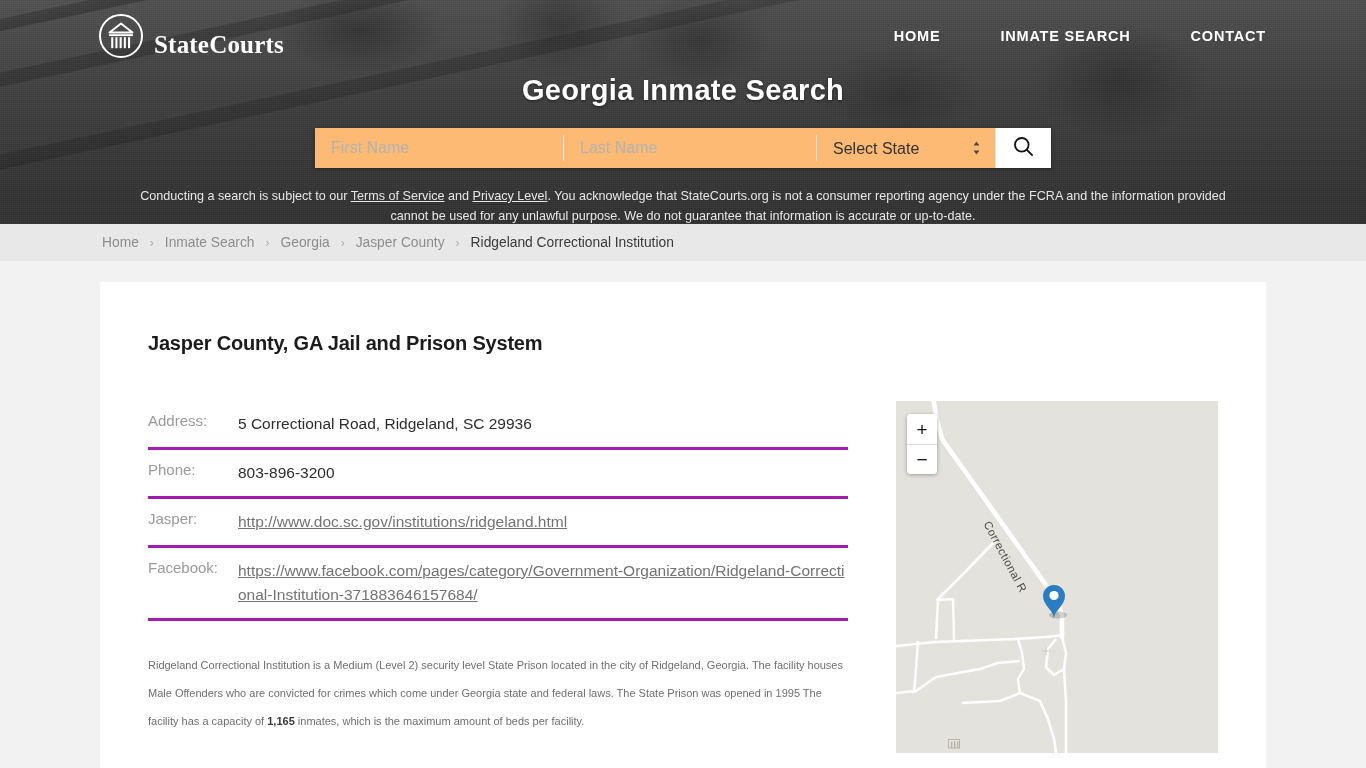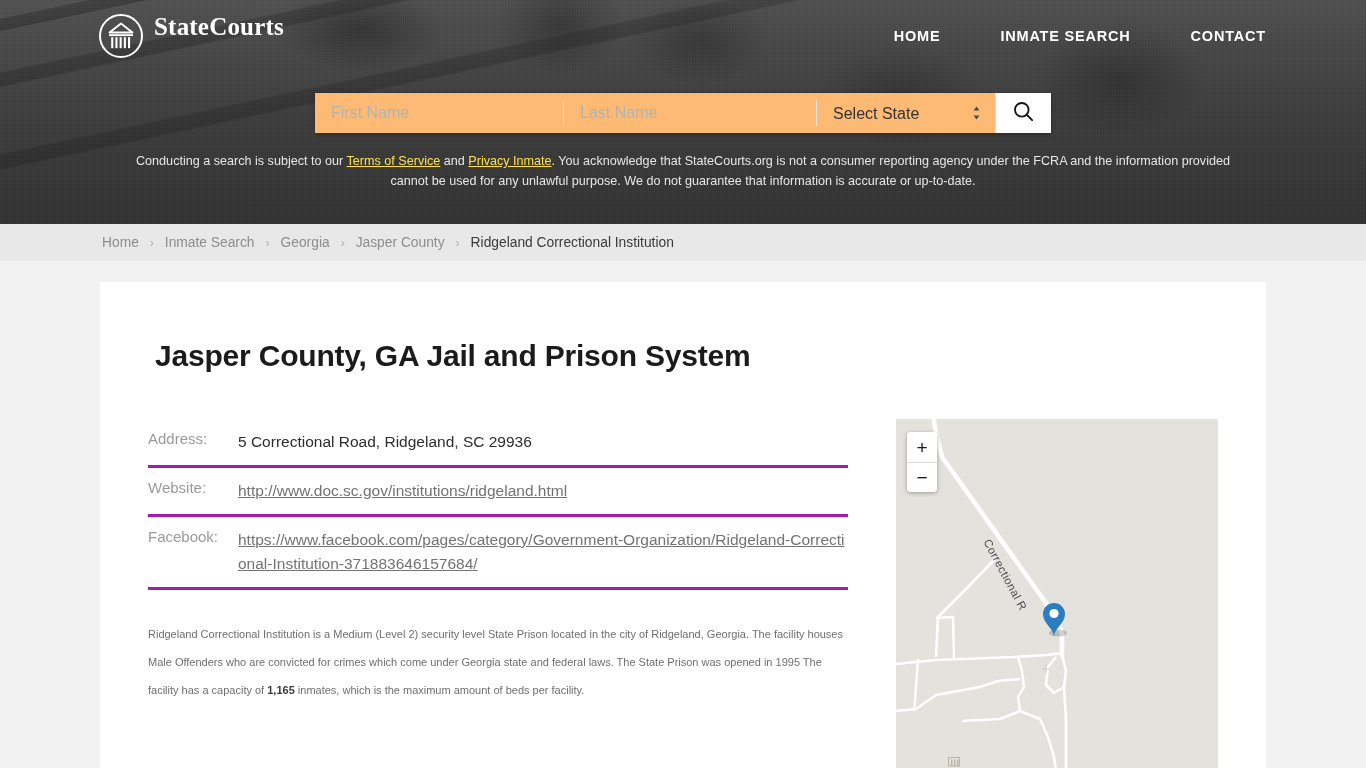--- a/index.html
+++ b/index.html
@@ -56,21 +56,21 @@
   }
   .hero-inner { position: relative; z-index: 3; }
 
   
   .topbar {
     display: flex;
     align-items: center;
     height: 72px;
     padding: 0 100px 0 98px;
   }
-  .brand { display: flex; align-items: flex-start; gap: 10px; text-decoration: none; }
+  .brand { display: flex; align-items: flex-end; gap: 10px; text-decoration: none; }
   .brand-mark { width: 46px; height: 46px; display: block; }
   .brand-text {
     color: #ffffff;
     font-family: "Liberation Serif", serif;
     font-size: 25px;
     font-weight: bold;
     letter-spacing: .2px;
     white-space: nowrap;
   }
   .nav { margin-left: auto; display: flex; align-items: center; gap: 60px; }
@@ -162,21 +162,21 @@
 
   
   .disclaimer {
     margin: 18px auto 0;
     width: 1110px;
     text-align: center;
     color: #e6e6e6;
     font-size: 12.6px;
     line-height: 20px;
   }
-  .disclaimer a { color: #fde047; text-decoration: underline; }
+  .disclaimer a { color: #e5e5e5; text-decoration: underline; }
 
   
   .crumbbar {
     height: 37px;
     background: #e8e8e8;
     display: flex;
     align-items: center;
     padding-left: 102px;
     font-size: 13.8px;
   }
@@ -190,23 +190,23 @@
   }
 
   
   .page { padding: 21px 100px 0 100px; }
   .card {
     background: #ffffff;
     min-height: 700px;
     padding: 44px 48px 0 48px;
   }
   .page-title {
-    margin: 7px;
+    margin: 0;
     padding-top: 6px;
-    font-size: 30px;
+    font-size: 20px;
     font-weight: bold;
     color: #1b1b1b;
     letter-spacing: -.2px;
   }
 
   .content {
     display: flex;
     gap: 48px;
     margin-top: 46px;
   }
@@ -329,20 +329,21 @@
         <span class="brand-text">StateCourts</span>
       </a>
 
       <nav class="nav">
         <a class="nav-link" href="#">HOME</a>
         <a class="nav-link" href="#">INMATE SEARCH</a>
         <a class="nav-link" href="#">CONTACT</a>
       </nav>
     </div>
 
+    <h1 class="hero-title">Georgia Inmate Search</h1>
 
     <div class="searchwrap">
       <form class="searchbar">
         <input class="fld-first" type="text" placeholder="First Name" style="">
         <div class="vdiv"></div>
         <input class="fld-last" type="text" placeholder="Last Name" style="">
         <div class="vdiv"></div>
         <div class="fld-state">
           <select>
             <option>Select State</option>
@@ -359,21 +360,21 @@
             <svg viewBox="0 0 24 24" width="23" height="23" aria-hidden="true">
               <circle cx="10.2" cy="10.2" r="7.1" fill="none" stroke="#151515" stroke-width="1.9"></circle>
               <line x1="15.4" y1="15.4" x2="21" y2="21" stroke="#151515" stroke-width="1.9" stroke-linecap="round"></line>
             </svg>
           </span>
         </button>
       </form>
     </div>
 
     <p class="disclaimer">
-      <span>Conducting a search is subject to our </span><a href="#">Terms of Service</a><span> and </span><a href="#">Privacy Inmate</a><span>. You acknowledge that StateCourts.org is not a consumer reporting agency under the FCRA and the information provided cannot be used for any unlawful purpose. We do not guarantee that information is accurate or up-to-date.</span>
+      <span>Conducting a search is subject to our </span><a href="#">Terms of Service</a><span> and </span><a href="#">Privacy Level</a><span>. You acknowledge that StateCourts.org is not a consumer reporting agency under the FCRA and the information provided cannot be used for any unlawful purpose. We do not guarantee that information is accurate or up-to-date.</span>
     </p>
   </div>
 </header>
 
 <div class="crumbbar">
   <a class="crumb" href="#">Home</a>
   <span class="crumb-sep">›</span>
   <a class="crumb" href="#">Inmate Search</a>
   <span class="crumb-sep">›</span>
   <a class="crumb" href="#">Georgia</a>
@@ -390,21 +391,25 @@
     <div class="content">
       <div class="left-col">
 
         <table class="dtable">
           <tbody>
             <tr>
               <th>Address:</th>
               <td>5 Correctional Road, Ridgeland, SC 29936</td>
             </tr>
             <tr>
-              <th>Website:</th>
+              <th>Phone:</th>
+              <td>803-896-3200</td>
+            </tr>
+            <tr>
+              <th>Jasper:</th>
               <td>
                 <a href="#">http://www.doc.sc.gov/institutions/ridgeland.html</a>
               </td>
             </tr>
             <tr class="row-facebook">
               <th>Facebook:</th>
               <td>
                 <a href="#">https://www.facebook.com/pages/category/Government-Organization/Ridgeland-Correctional-Institution-371883646157684/</a>
               </td>
             </tr>

